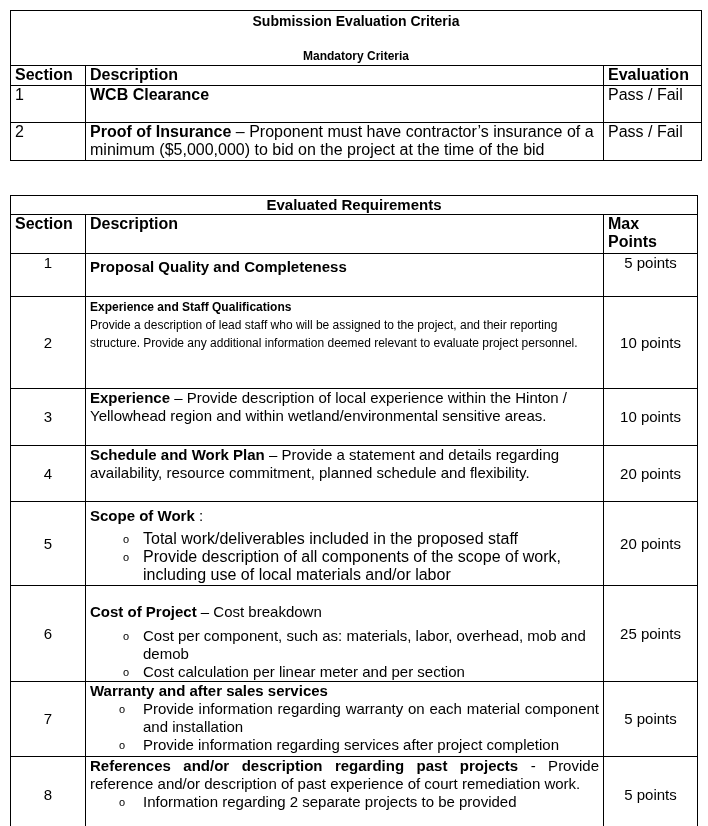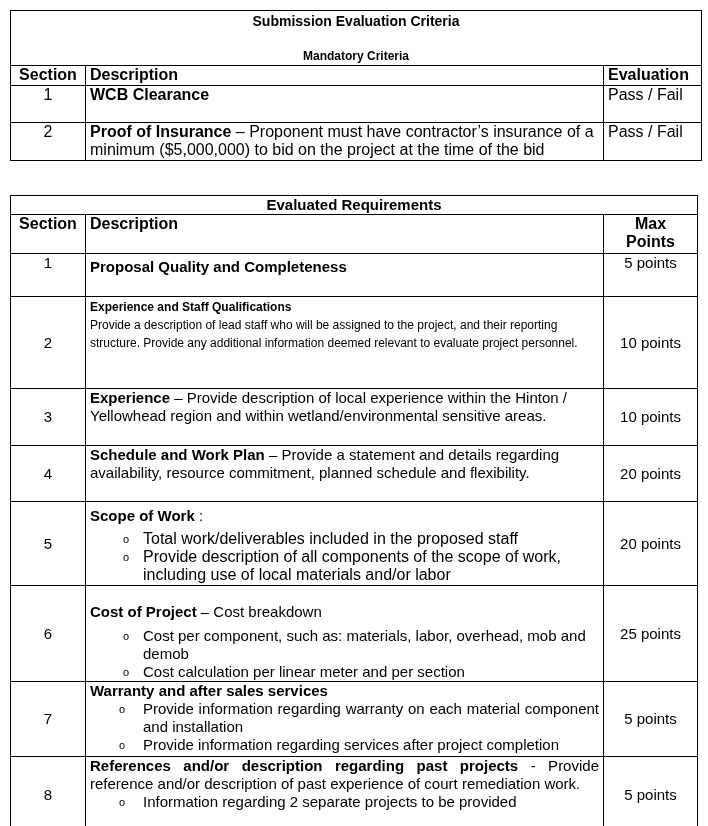--- a/index.html
+++ b/index.html
@@ -4,21 +4,21 @@
 <style>
   html, body { margin: 0; padding: 0; background: #ffffff; }
   body {
     width: 708px; height: 826px; position: relative; overflow: hidden;
     font-family: "Liberation Sans", sans-serif; color: #000;
     font-size: 15px; line-height: 18px;
   }
   table { border-collapse: collapse; position: absolute; table-layout: fixed; }
   td { border: 1px solid #000; vertical-align: top; padding: 0 4px; }
   b, .bold { font-weight: bold; }
-  .center { text-align: center; }
+  .center { text-align: left; }
   .vmid { vertical-align: middle; }
 
   
   #mandatory { left: 10px; top: 10px; width: 691px; }
   #mandatory .title-cell { height: 52px; text-align: center; font-size: 14px; font-weight: bold; padding: 0; vertical-align: top; }
   #mandatory .title-cell .t1 { display: block; margin-top: 1px; font-size: 14px; }
   #mandatory .title-cell .t2 { display: block; margin-top: 17px; font-size: 12px; }
   #mandatory .hdr td { font-weight: bold; font-size: 16px; height: 19px; padding-top: 0; }
   #mandatory .r1 td { height: 36px; font-size: 16px; }
   #mandatory .r2 td { height: 37px; font-size: 16px; }

